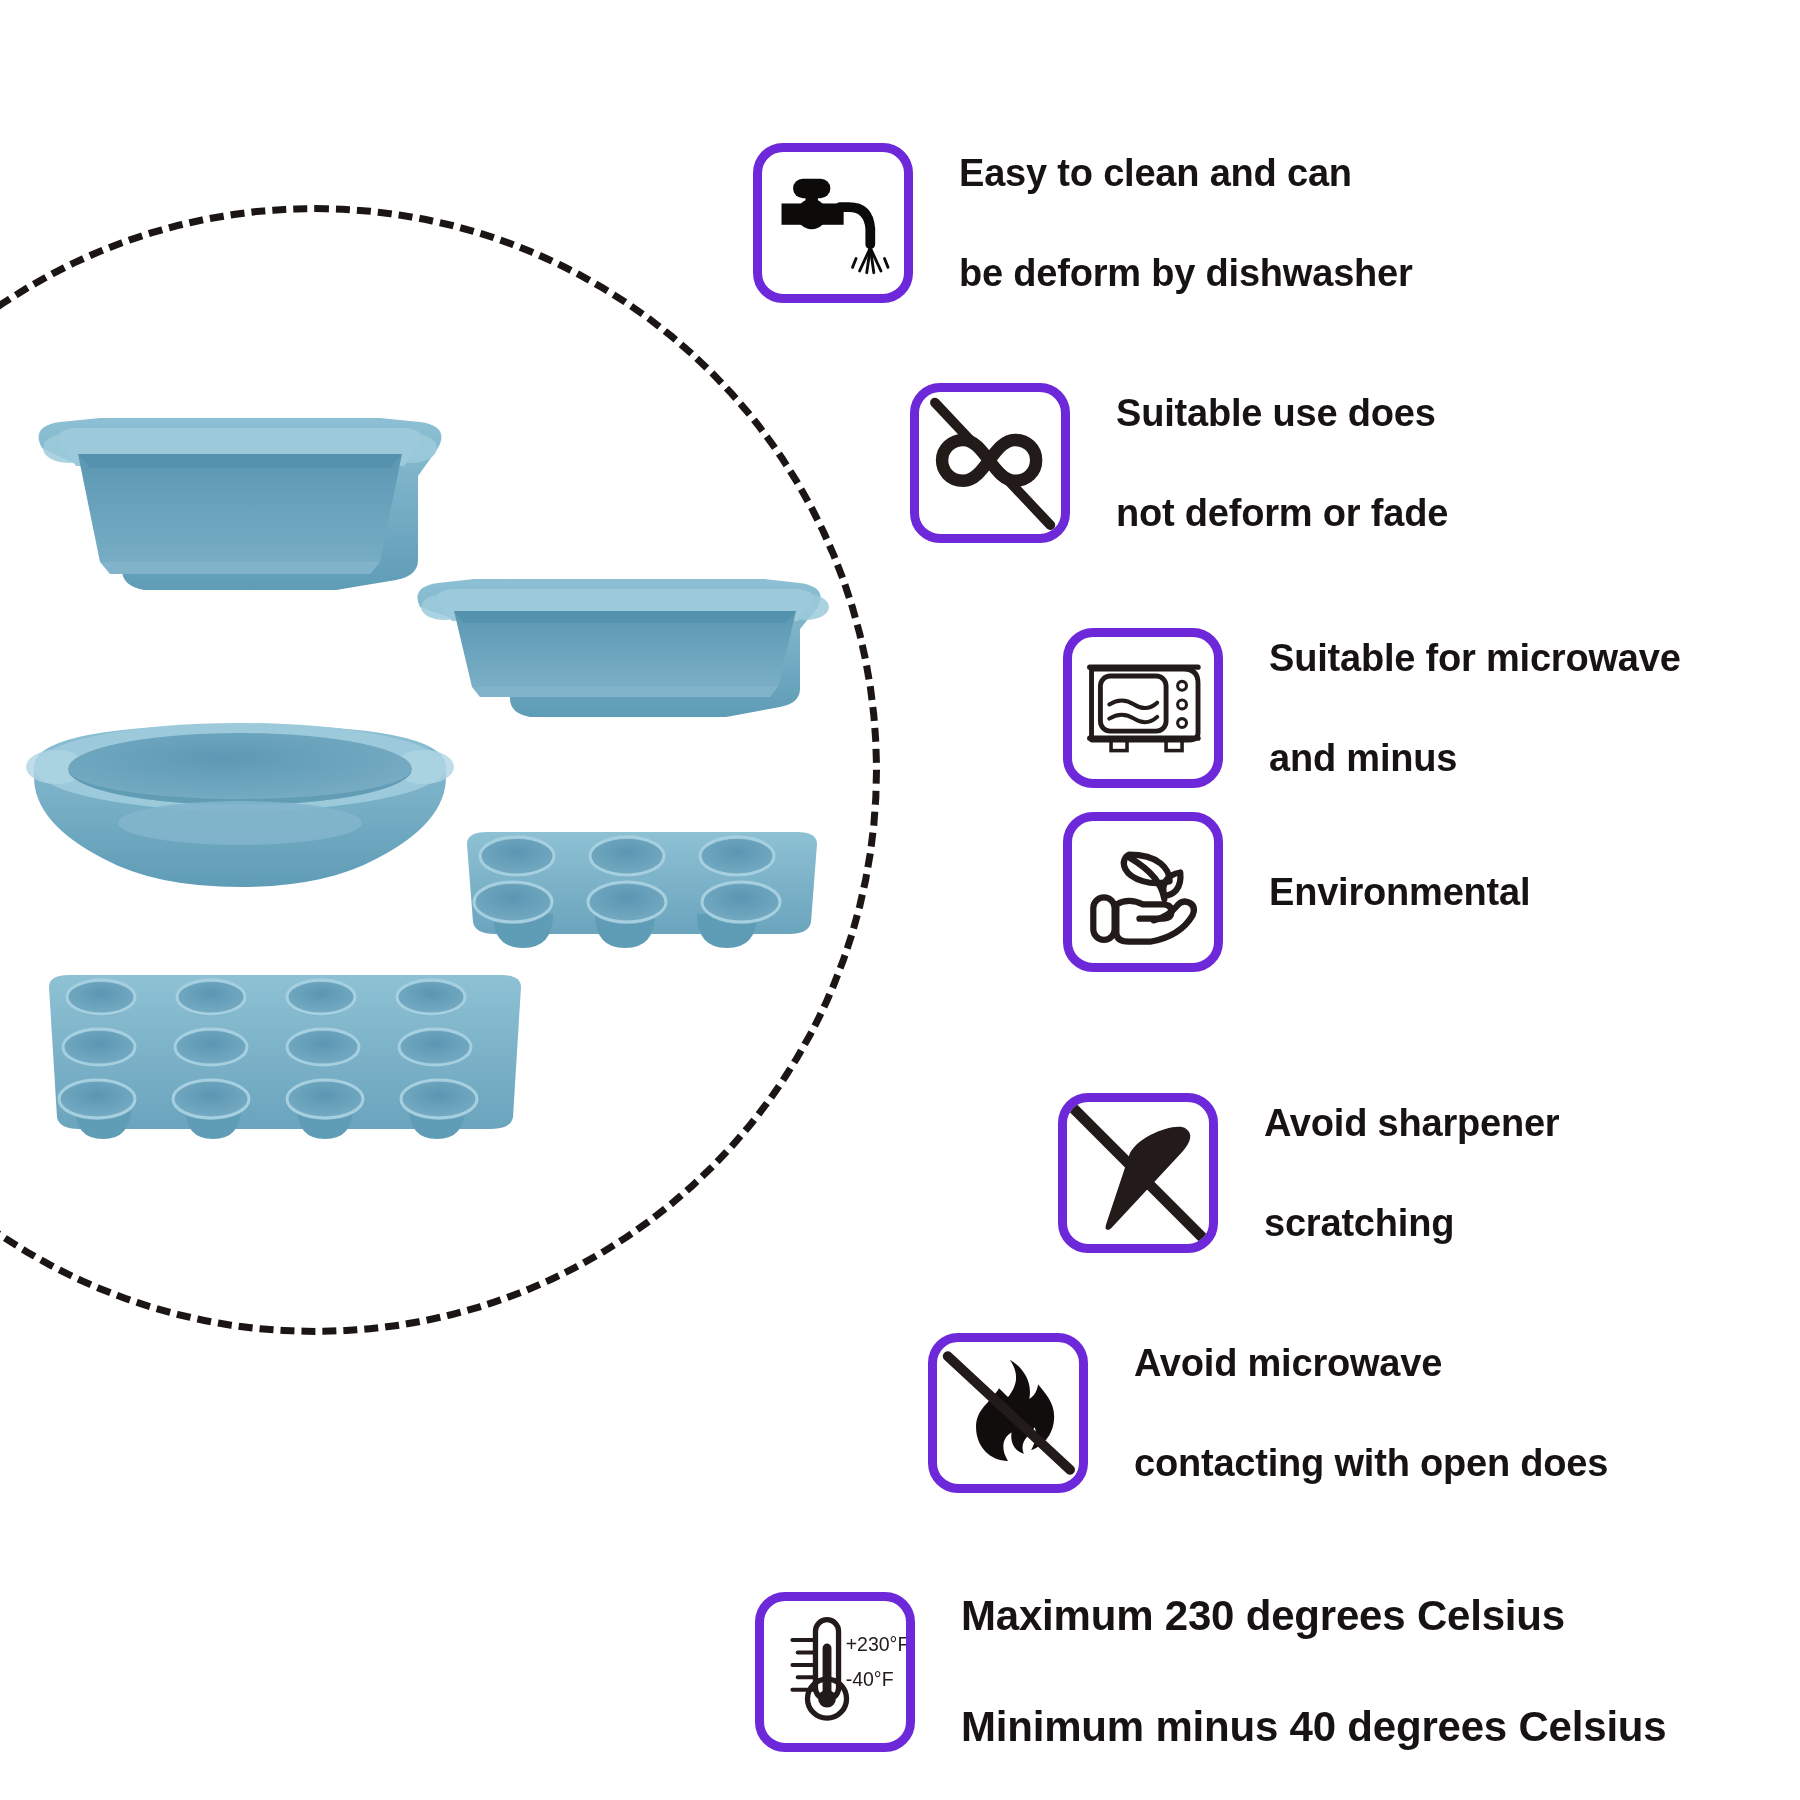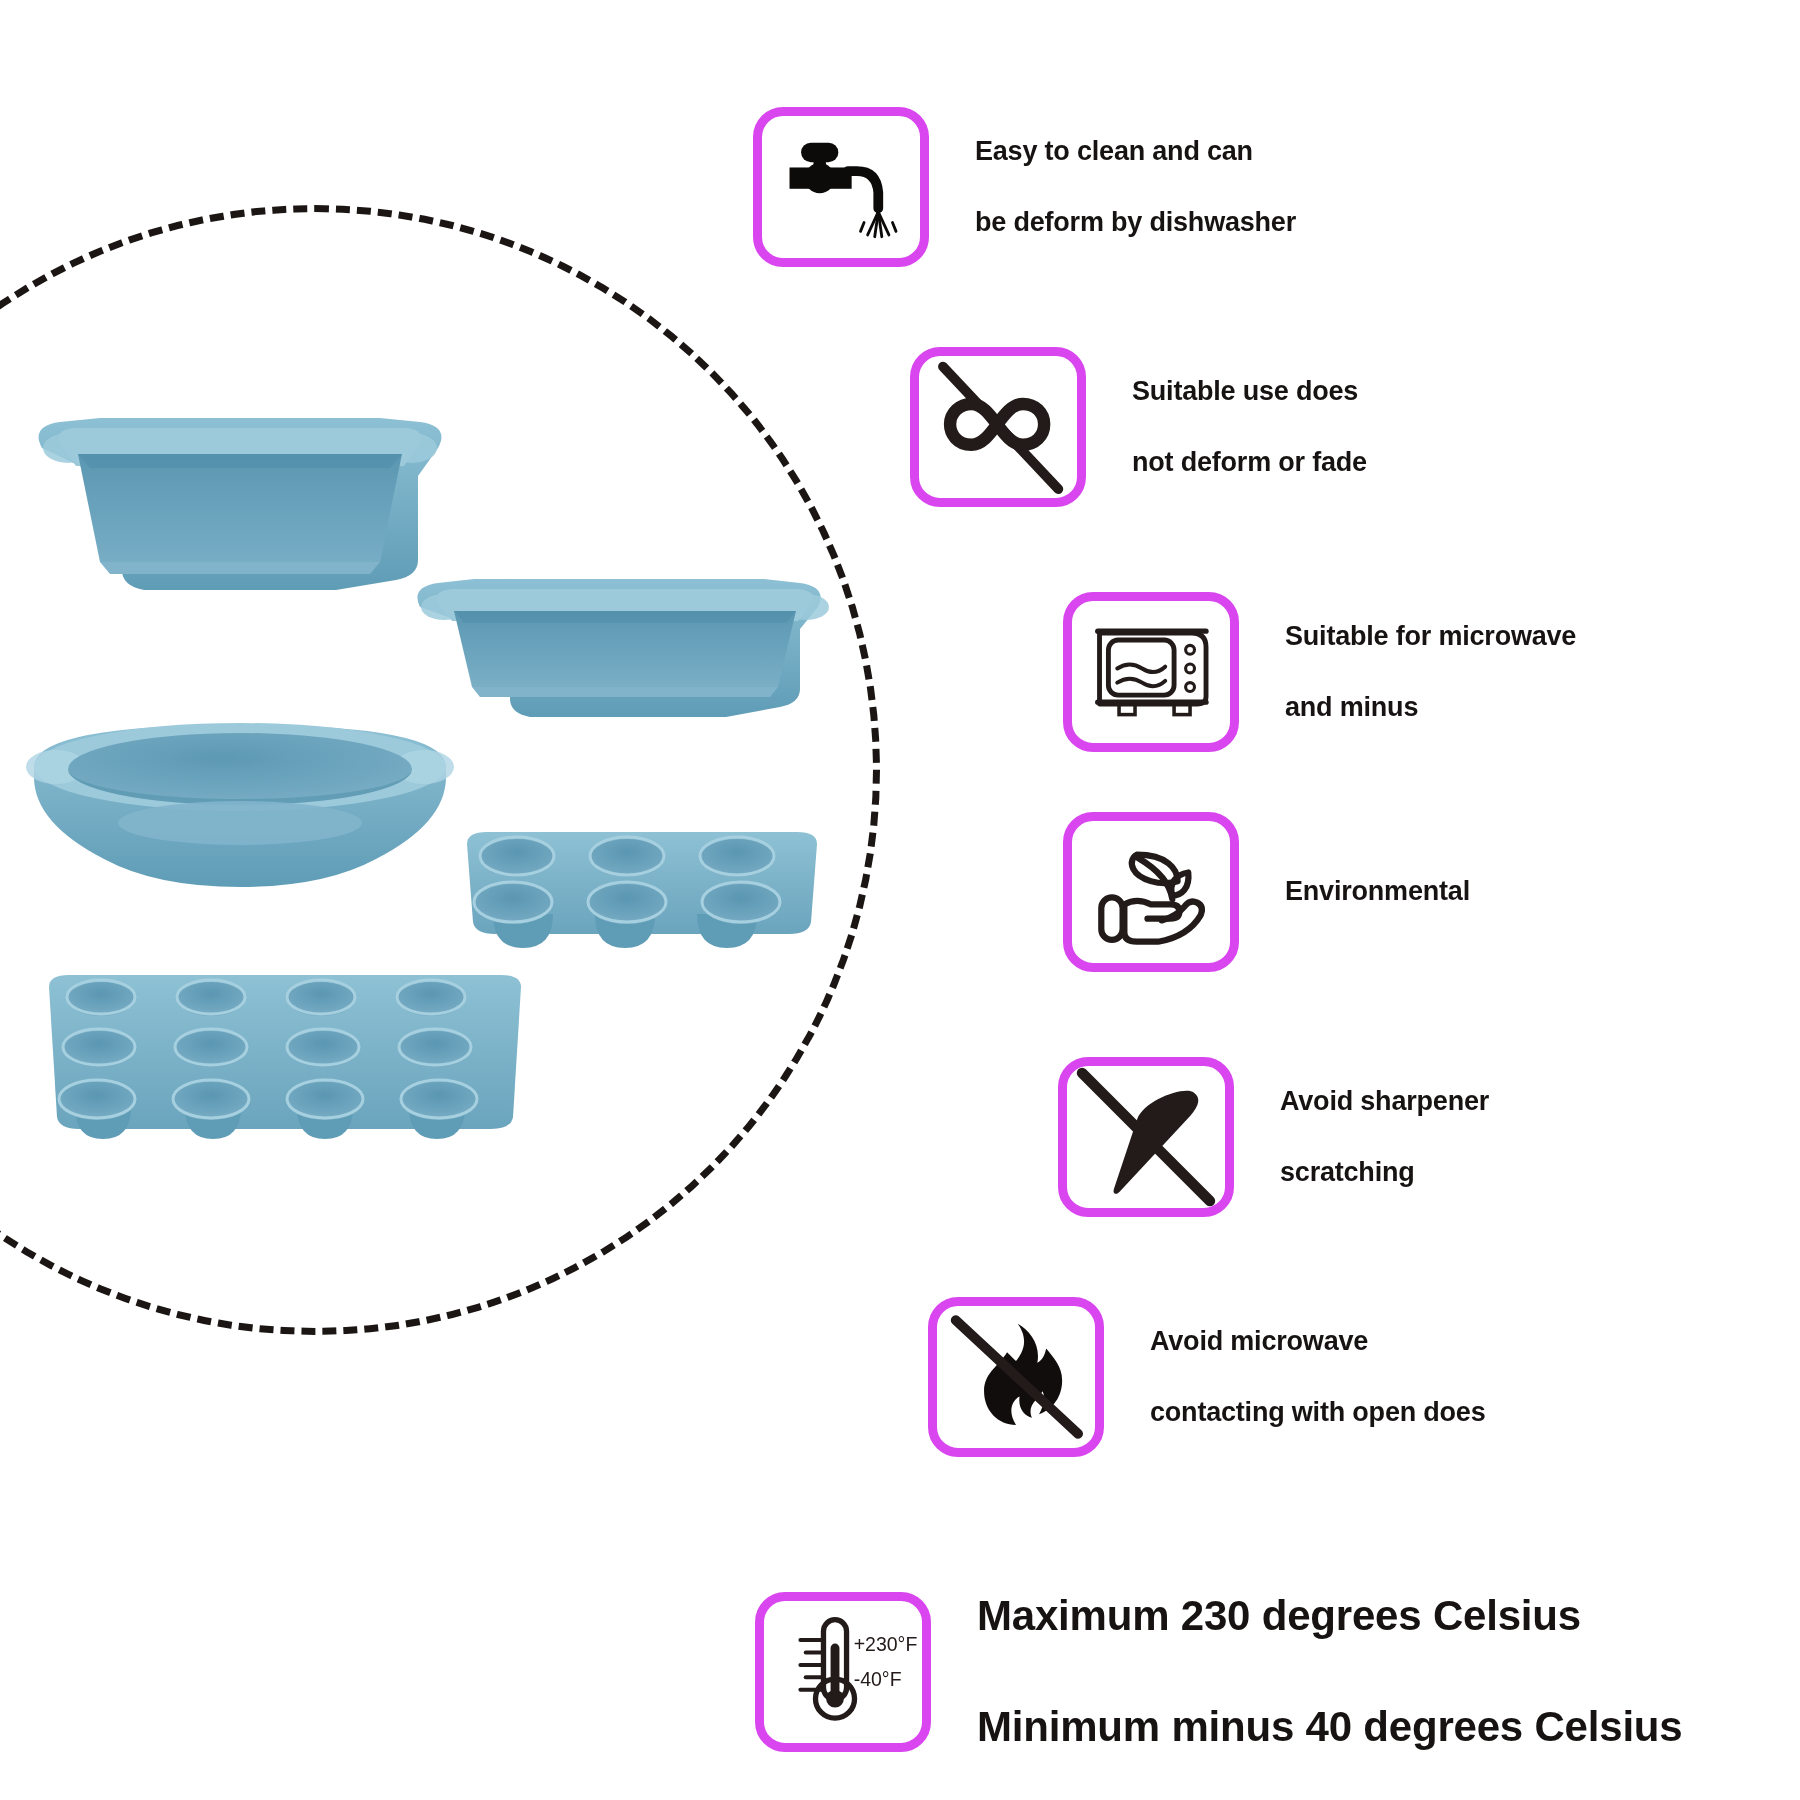--- a/index.html
+++ b/index.html
@@ -18,33 +18,33 @@
     left:-250px; top:205px;
     width:1130px; height:1130px;
     border:7px dashed #1b1614;
     border-radius:50%;
     box-sizing:border-box;
   }
 
   
   .feature{position:absolute;display:flex;align-items:center;}
   .icon-box{
-    width:176px;height:160px;
-    border:9px solid #d946ef;
+    width:160px;height:160px;
+    border:9px solid #6d28d9;
     border-radius:30px;
     box-sizing:border-box;
     position:relative;
     flex:0 0 auto;
     background:#fff;
     overflow:hidden;
   }
   .icon-box svg{position:absolute;left:0;top:0;width:100%;height:100%;display:block;}
   .feature-text{
     margin-left:46px;
-    font-size:27px;
+    font-size:38px;
     font-weight:bold;
     line-height:1.32;
     color:#171313;
     letter-spacing:-0.2px;
     white-space:pre-line;
   }
   .feature-text.big{font-size:42px;}
   .feature-text .ln{display:block;}
 
   

